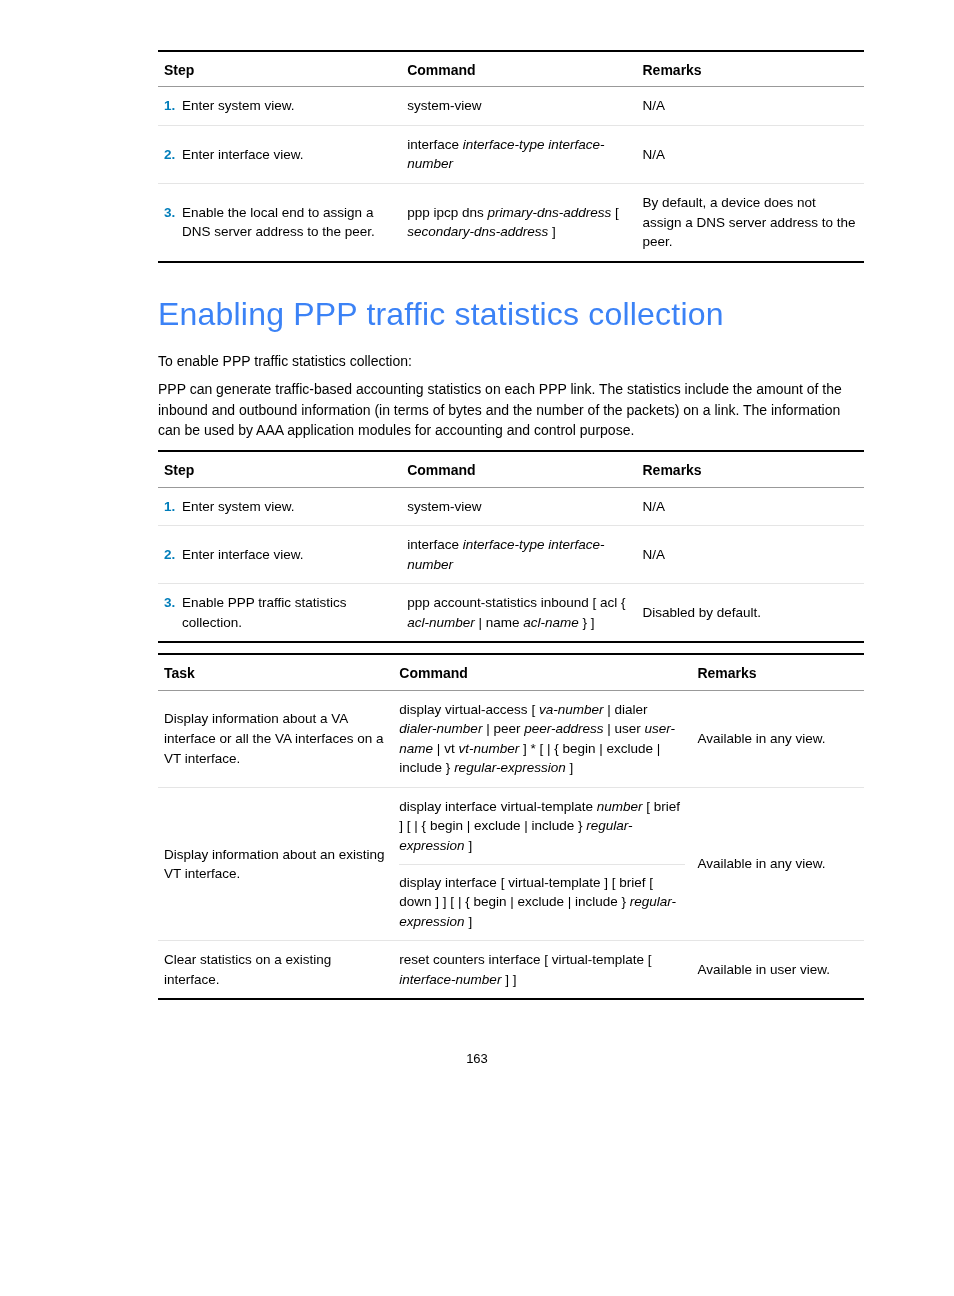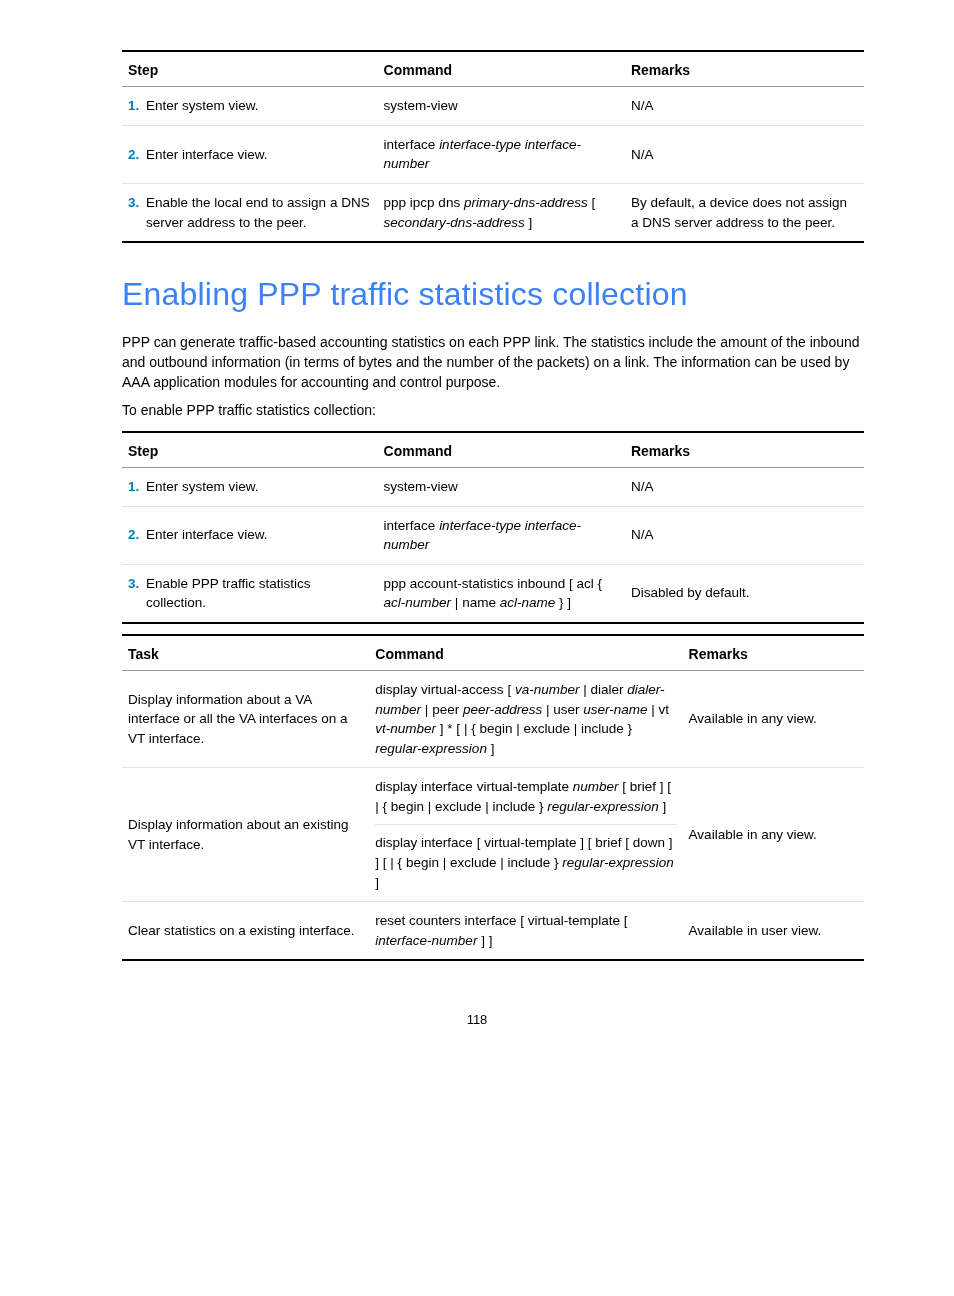--- a/index.html
+++ b/index.html
@@ -4,21 +4,21 @@
 <style>
   body {
     font-family: Arial, Helvetica, sans-serif;
     font-size: 14px;
     color: #000;
     margin: 0;
     padding: 40px 90px 40px 90px;
     line-height: 1.45;
   }
   .content-wrap {
-    margin-left: 32px;
+    margin-left: 68px;
   }
   h1 {
     font-family: Arial, Helvetica, sans-serif;
     font-weight: 300;
     font-size: 32px;
     color: #3b82f6;
     margin: 28px 0 14px 0;
     letter-spacing: 0.2px;
   }
   p {
@@ -115,22 +115,22 @@
               <span class="steptext">Enable the local end to assign a DNS server address to the peer.</span>
             </div>
           </td>
           <td><span><span class="b">ppp ipcp dns</span><span> </span><span class="i">primary-dns-address</span><span> [ </span><span class="i">secondary-dns-address</span><span> ]</span></span></td>
           <td>By default, a device does not assign a DNS server address to the peer.</td>
         </tr>
       </tbody>
   </table>
 
   <h1>Enabling PPP traffic statistics collection</h1>
+  <p>To enable PPP traffic statistics collection:</p>
   <p>PPP can generate traffic-based accounting statistics on each PPP link. The statistics include the amount of the inbound and outbound information (in terms of bytes and the number of the packets) on a link. The information can be used by AAA application modules for accounting and control purpose.</p>
-  <p>To enable PPP traffic statistics collection:</p>
 
   <table class="cmd">
     <thead>
       <tr>
         <th class="col-step">Step</th>
         <th class="col-cmd">Command</th>
         <th class="col-rem">Remarks</th>
       </tr>
     </thead>
     <tbody>
@@ -193,13 +193,13 @@
         <tr>
           <td>Clear statistics on a existing interface.</td>
           <td><span><span class="b">reset counters interface</span><span> [ </span><span class="b">virtual-template</span><span> [ </span><span class="i">interface-number</span><span> ] ]</span></span></td>
           <td>Available in user view.</td>
         </tr>
       </tbody>
   </table>
 
 </div>
 
-<div class="page-num">118</div>
+<div class="page-num">163</div>
 
 </body></html>

